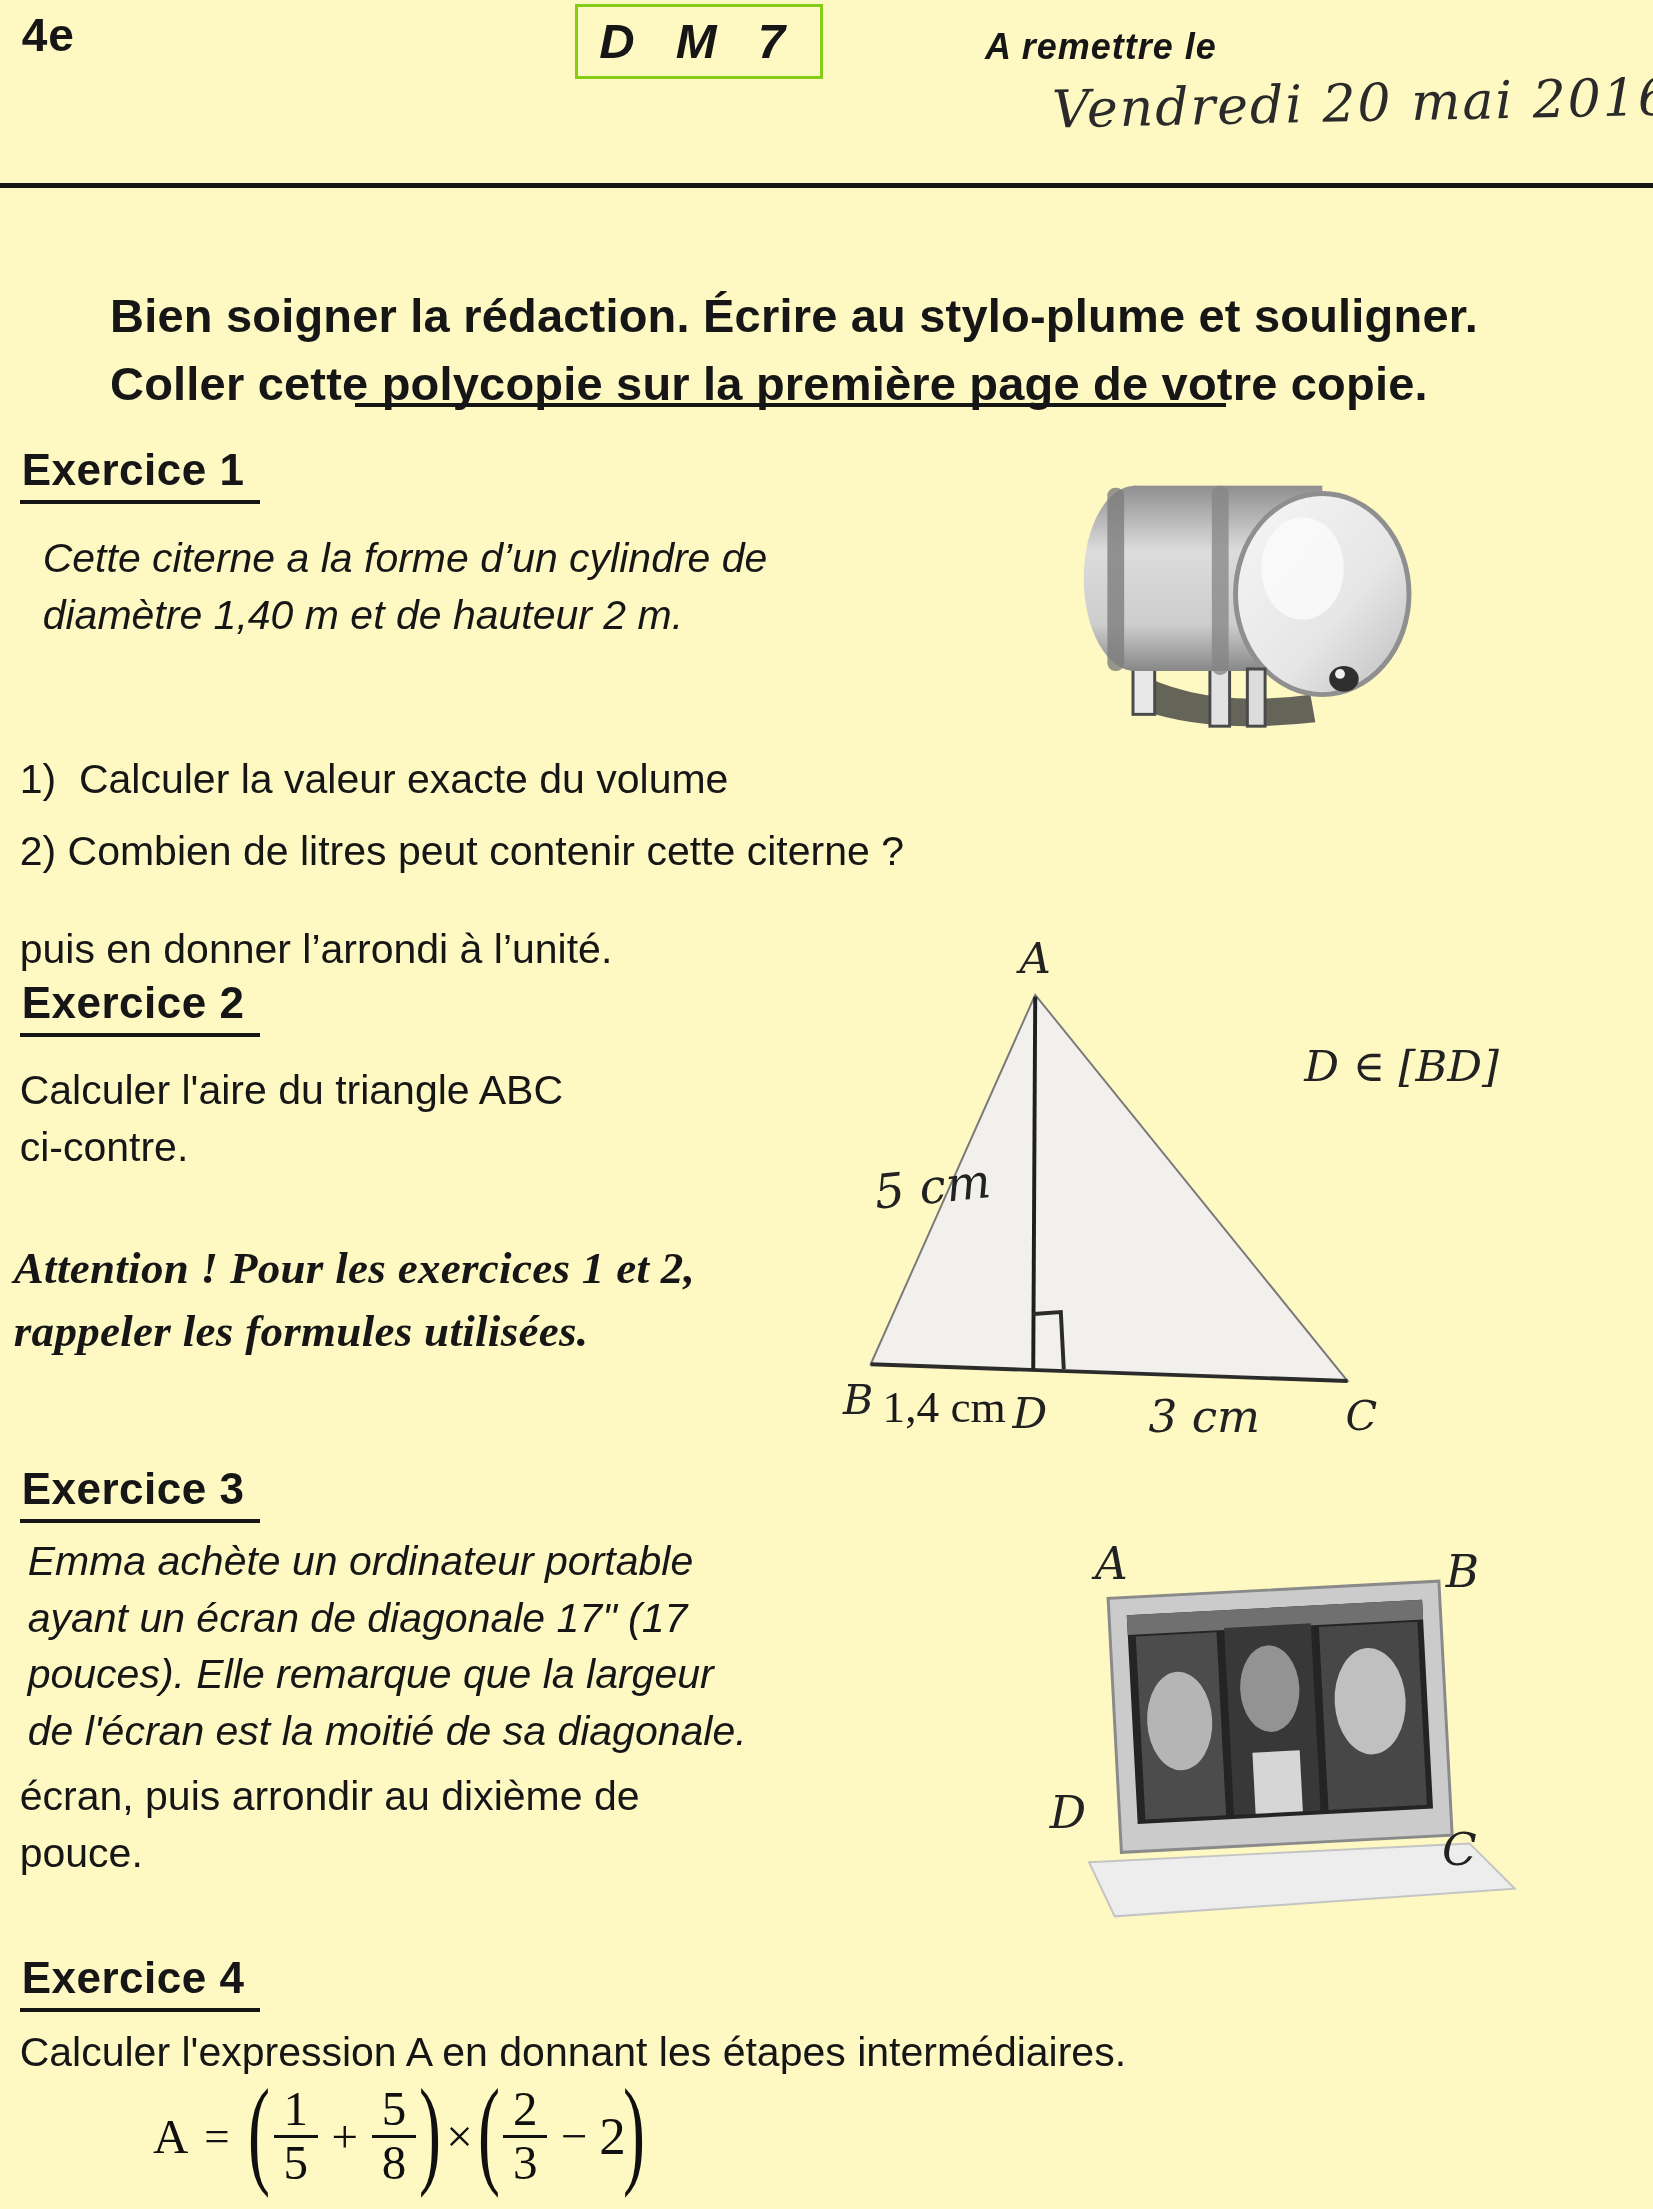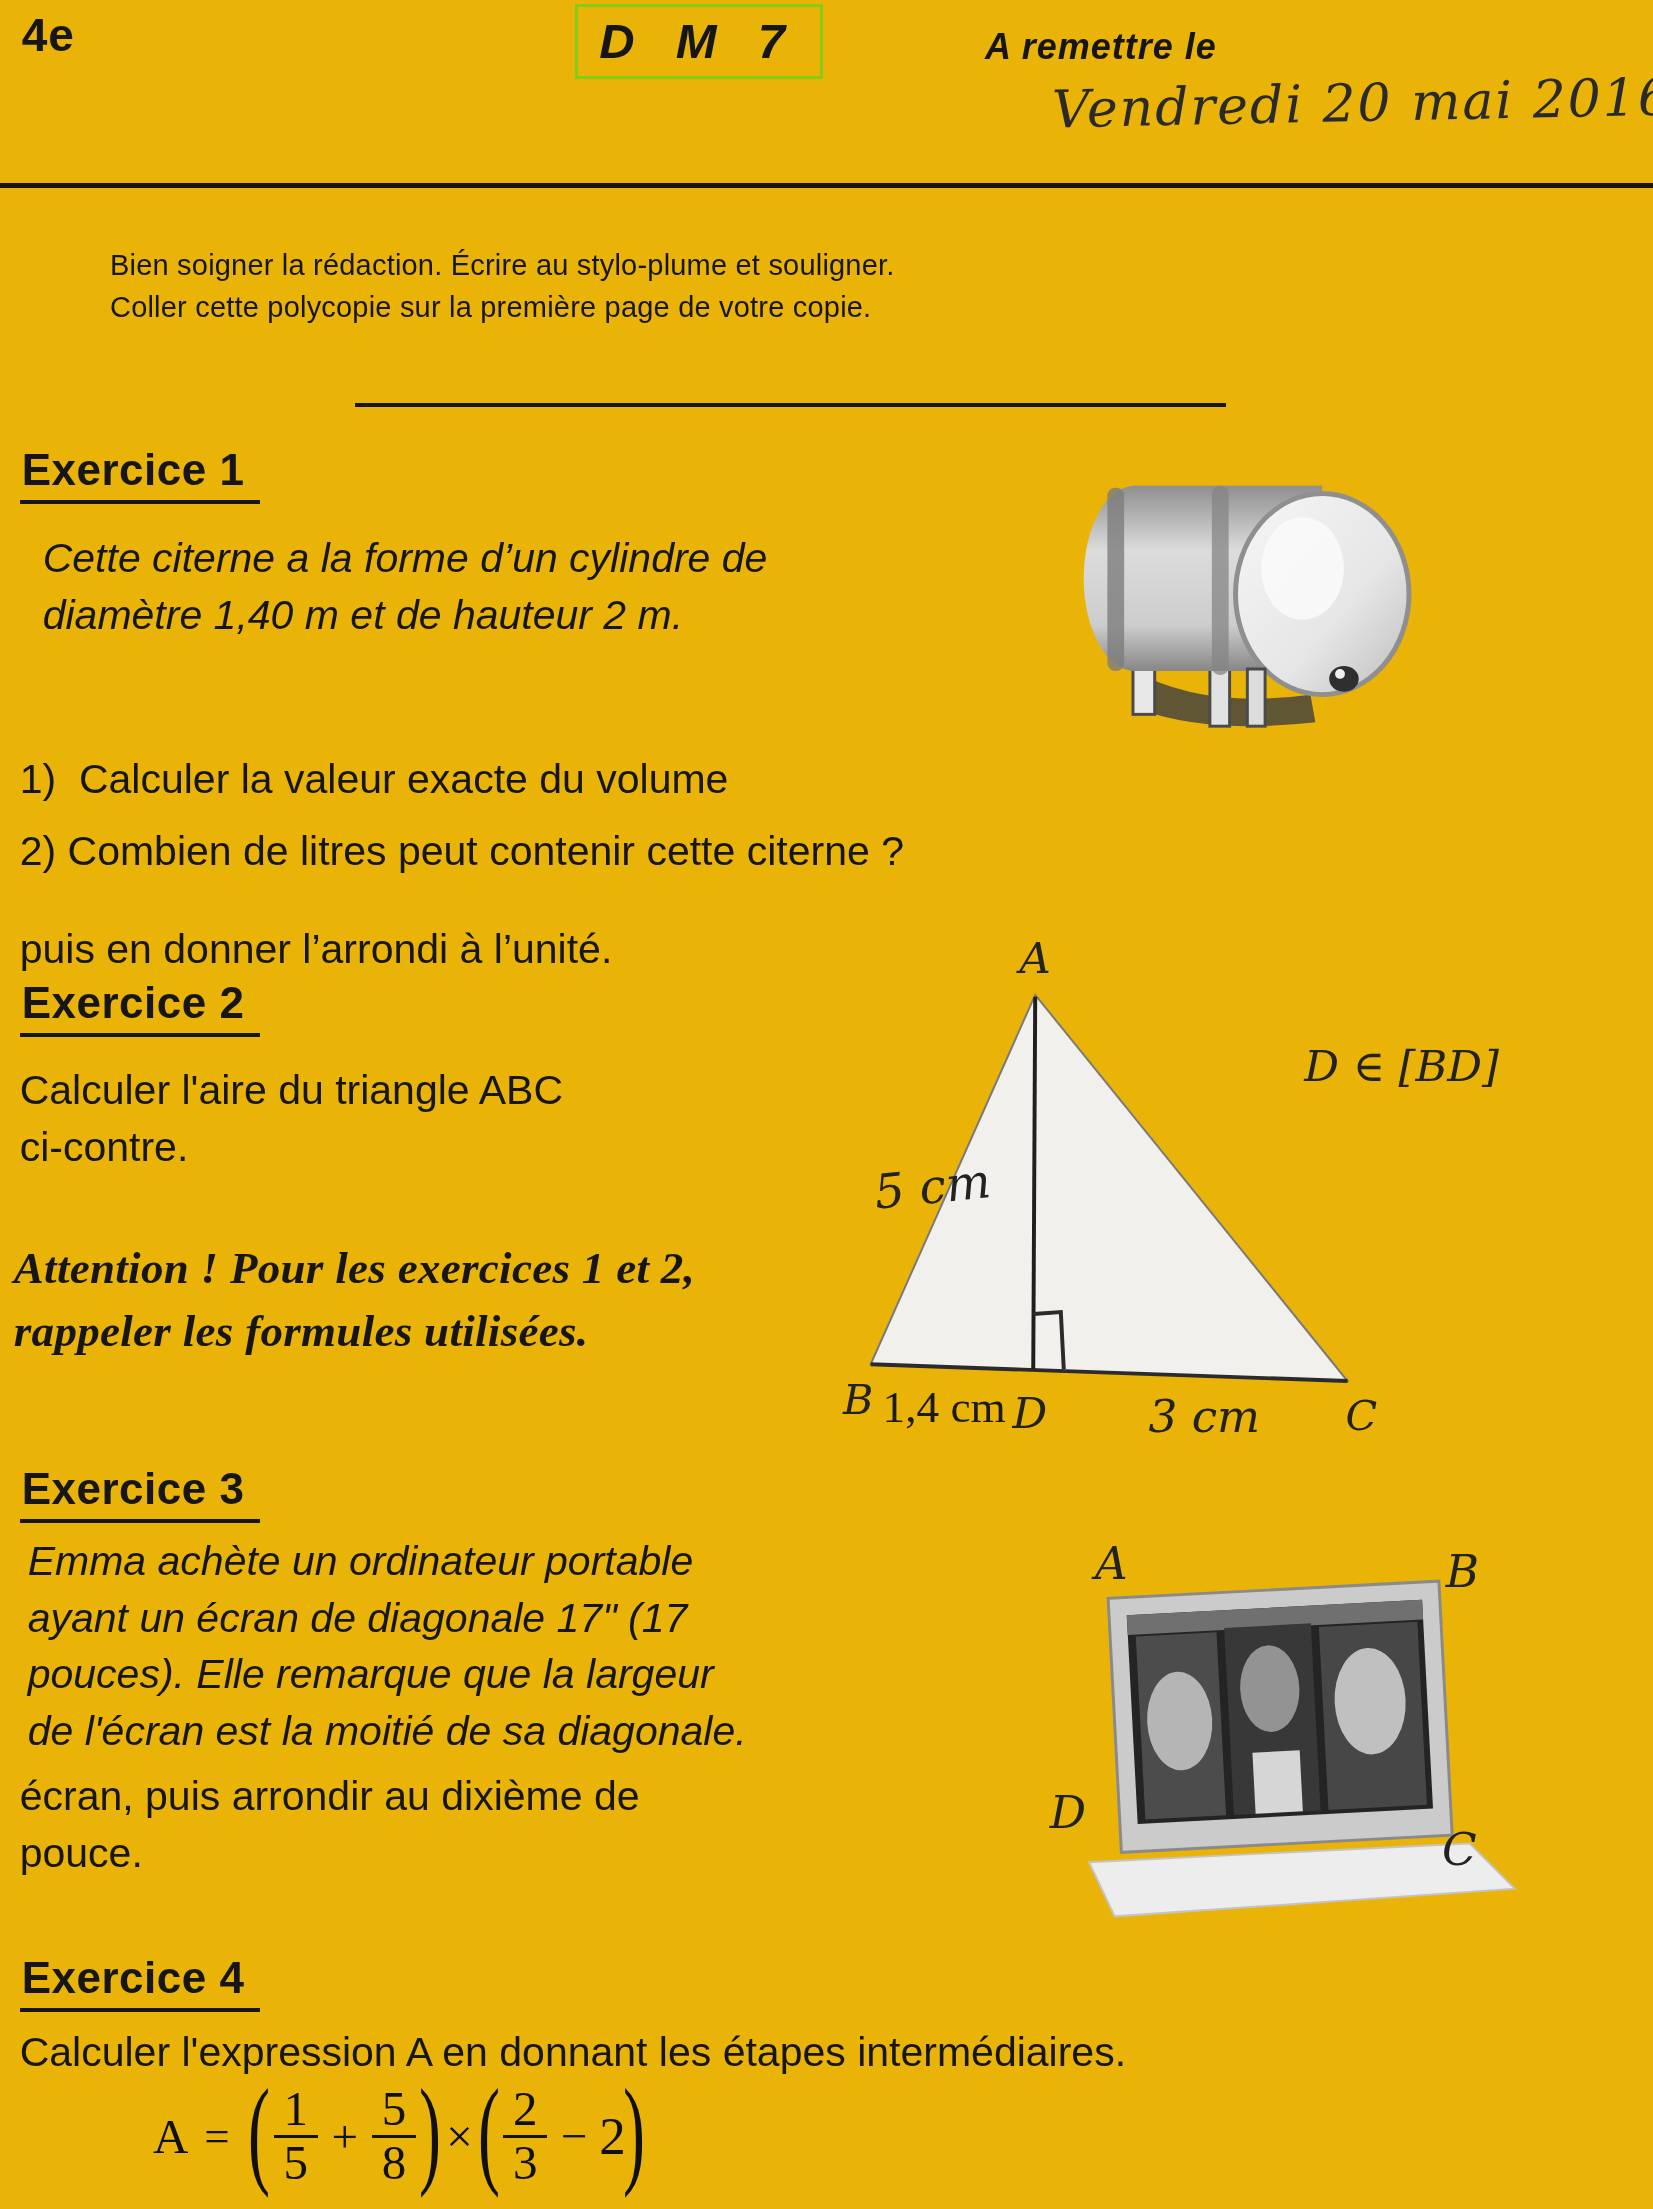--- a/index.html
+++ b/index.html
@@ -1,34 +1,34 @@
 <!DOCTYPE html>
 <html lang="fr"><head>
 <meta charset="utf-8">
 <style>
   html,body { margin:0; padding:0; background:#9a9a9a; }
   .page {
     position:relative; width:1654px; height:2210px; margin:0 auto;
-    background:#eab308; color:#161616; overflow:hidden;
+    background:#fef9c3; color:#161616; overflow:hidden;
     font-family:"Liberation Sans", sans-serif;
   }
   .abs { position:absolute; }
   .rule { position:absolute; background:#161616; }
 
   .class-label { font-size:46px; font-weight:bold; letter-spacing:1px; }
   .dm-box {
     width:242px; height:69px; border:3px solid #84cc16;
     display:flex; align-items:center; justify-content:center;
     font-style:italic; font-weight:bold; font-size:49px; letter-spacing:13.8px;
   }
   .due-label { font-size:36px; font-weight:bold; font-style:italic; letter-spacing:1px; }
   .hand { font-family:"DejaVu Serif", serif; font-style:italic; }
   .date-hand { font-size:52px; letter-spacing:2px; transform:rotate(-1.2deg); white-space:nowrap; color:#2a2a2a; }
 
-  .bold-head { font-size:29px; font-weight:normal; line-height:1.45; letter-spacing:0.2px; }
+  .bold-head { font-size:47px; font-weight:bold; line-height:1.45; letter-spacing:0.2px;margin-top:38px; }
 
   .ex-title {
     display:inline-block; font-size:44px; font-weight:bold; letter-spacing:0.5px;
     border-bottom:4.9px solid #161616; padding:0 15.8px 4.9px 2px;
   }
   .body-text { font-size:41px; line-height:1.38; }
   .italic { font-style:italic; }
   .keep-spaces { white-space:pre-wrap; }
   .attention {
     font-family:"Liberation Serif", serif; font-weight:bold; font-style:italic;

